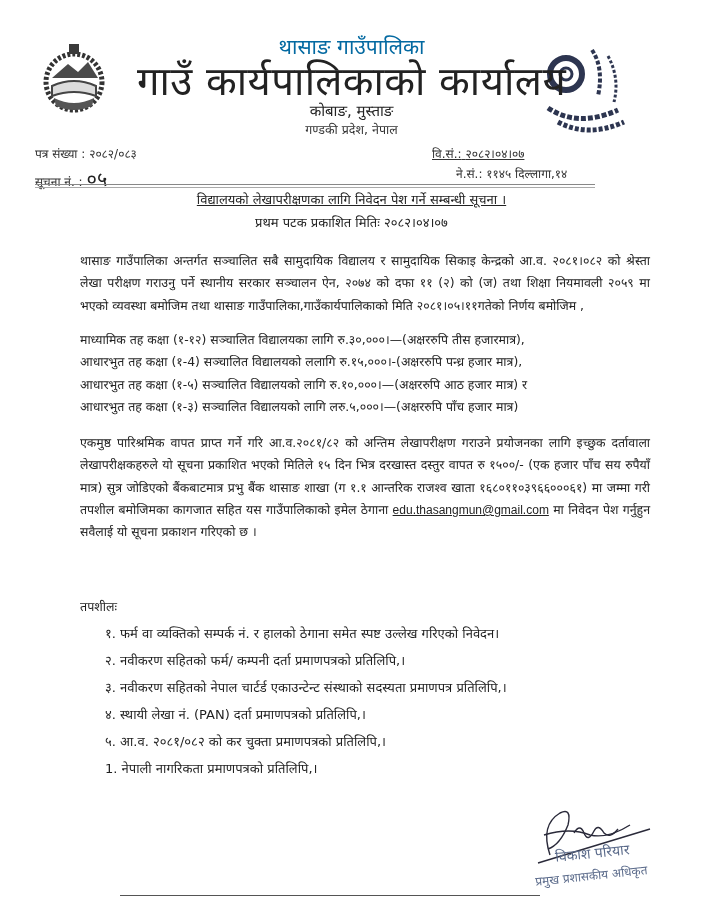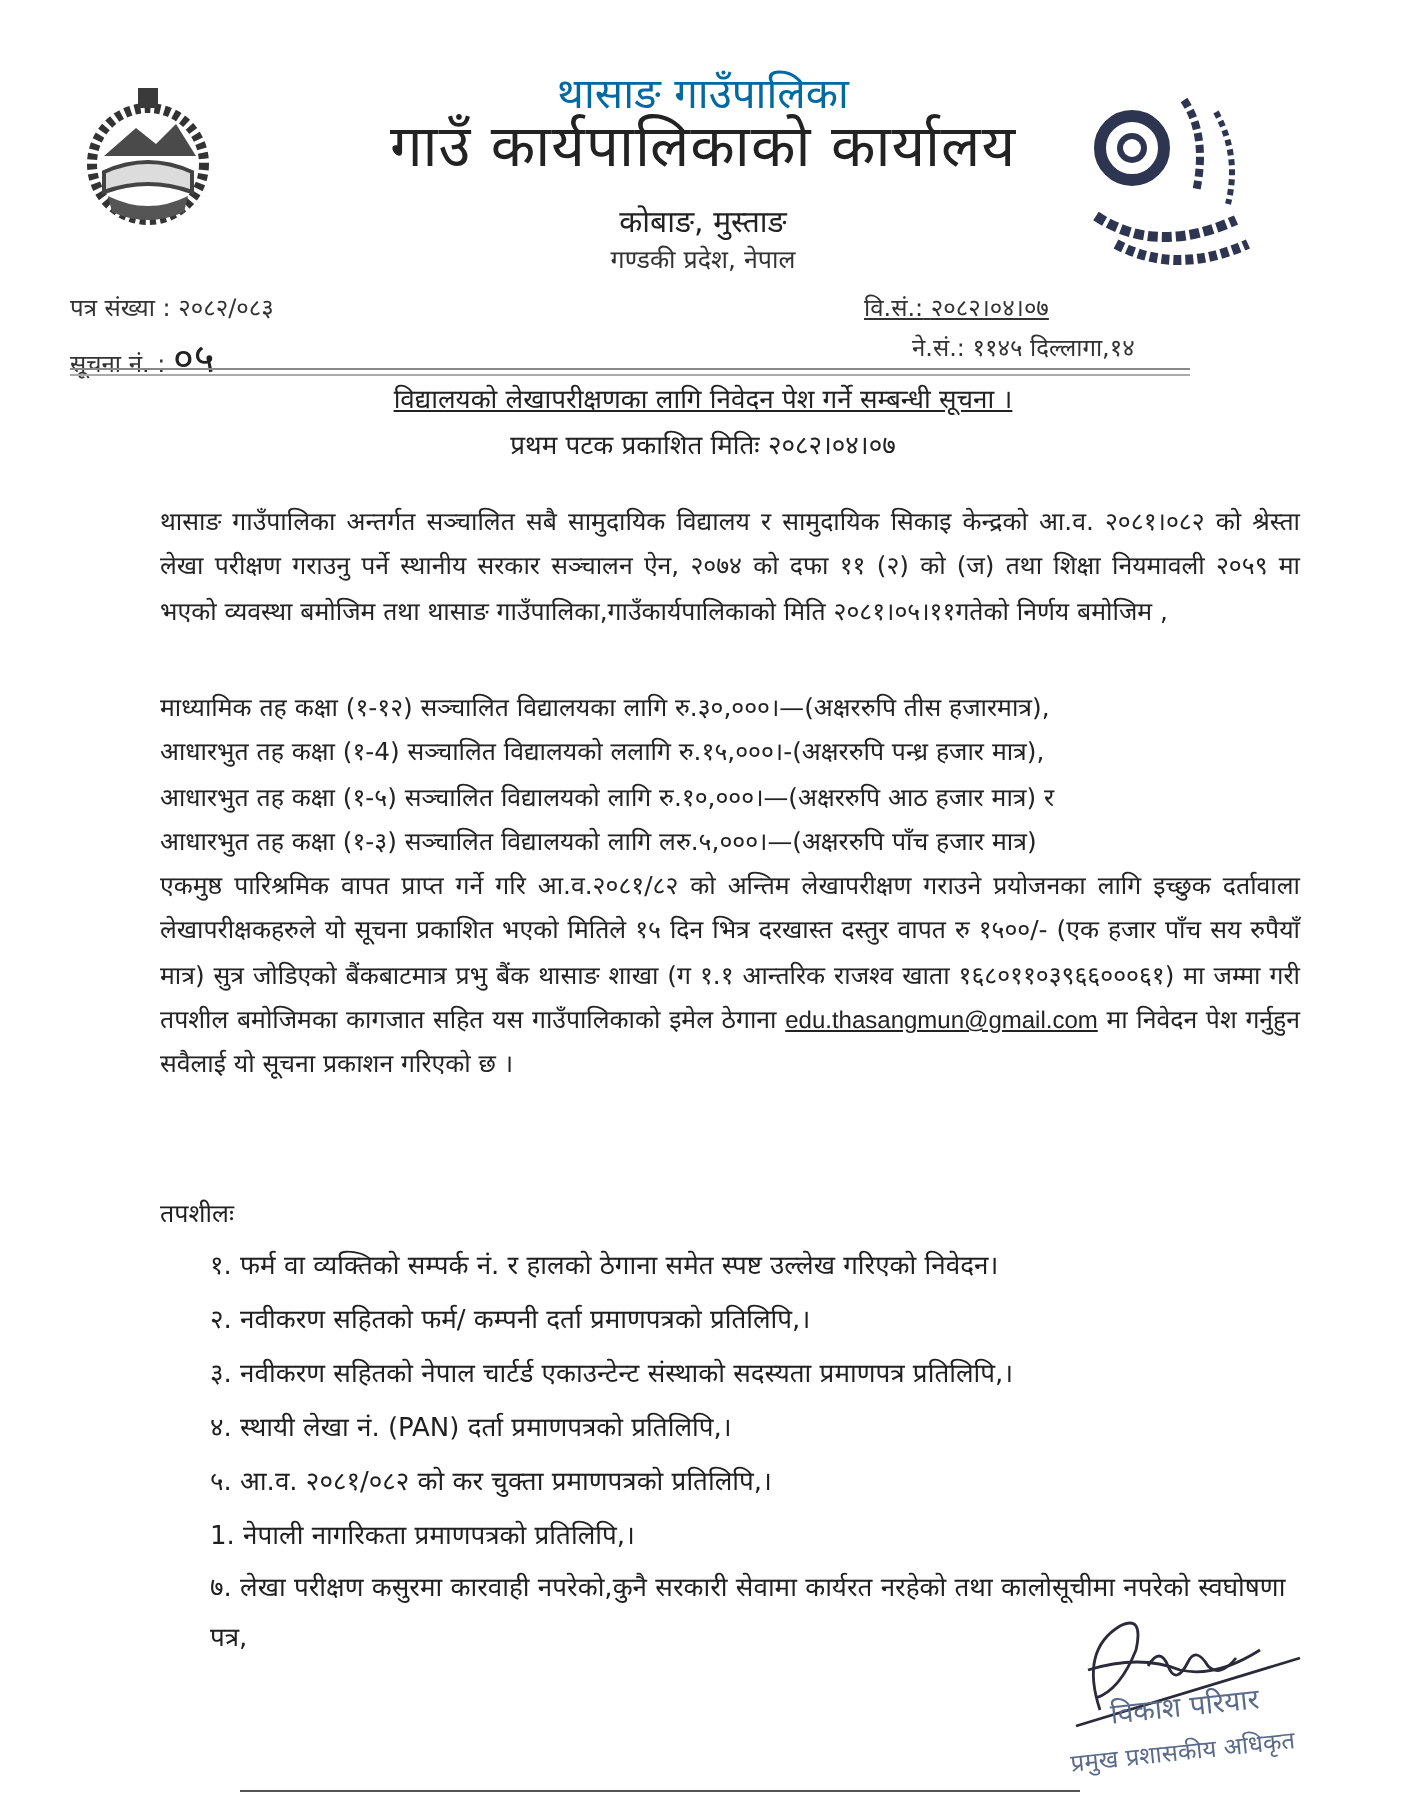--- a/index.html
+++ b/index.html
@@ -3,37 +3,37 @@
 <meta charset="utf-8">
 <style>
   html, body { margin: 0; padding: 0; background: #ffffff; }
   body {
     width: 703px; height: 910px; position: relative; overflow: hidden;
     font-family: "DejaVu Sans", sans-serif; color: #1f1f1f;
   }
   .abs { position: absolute; }
   .center { text-align: center; left: 0; width: 703px; }
   #muni-name { top: 32px; font-size: 21px; color: #0369a1; }
-  #office-name { top: 52px; font-size: 29px; color: #222; letter-spacing: 0.5px; }
+  #office-name { top: 52px; font-size: 40px; color: #222; letter-spacing: 0.5px; }
   #address { top: 100px; font-size: 15px; color: #222; }
   #province { top: 121px; font-size: 12.5px; color: #333; }
   .meta { font-size: 12px; color: #333; }
   #ref-no { top: 145px; left: 35px; }
   #notice-no { top: 165px; left: 35px; }
   #notice-no .num { font-size: 20px; font-family: "DejaVu Sans Mono", monospace; color: #222; }
   #date-bs { top: 145px; left: 432px; text-decoration: underline; }
   #date-ns { top: 165px; left: 456px; }
   .rule { position: absolute; left: 35px; width: 560px; border-top: 1px solid #888; }
   #rule1 { top: 184px; }
   #rule2 { top: 187px; border-top-color: #aaa; }
   #subject { top: 190px; font-size: 13px; text-decoration: underline; color: #222; }
   #pub-date { top: 213px; font-size: 13px; color: #222; }
   .para { position: absolute; left: 80px; width: 570px; font-size: 12.4px; line-height: 22.3px; color: #232323; text-align: justify; }
   #intro { top: 250px; }
-  #fees { top: 343px; line-height: 22.4px; text-align: left; }
+  #fees { top: 329px; line-height: 22.4px; text-align: left; }
   #fees .row { white-space: nowrap; }
   #body2 { top: 432px; }
   .email { text-decoration: underline; font-family: "Liberation Sans", sans-serif; font-size: 12px; }
   #annex-label { top: 598px; left: 80px; font-size: 12.5px; }
   #annex-list { top: 620px; left: 105px; width: 560px; font-size: 13px; line-height: 27px; margin: 0; padding: 0; list-style: none; }
   #annex-list li { white-space: nowrap; }
   #annex-list li.wrap { white-space: normal; line-height: 25px; }
   .sig-box { position: absolute; left: 520px; top: 805px; width: 160px; height: 90px; }
   .sig-name { position: absolute; left: 35px; top: 38px; font-size: 14px; color: #5a6a8a; transform: rotate(-6deg); }
   .sig-title { position: absolute; left: 15px; top: 62px; font-size: 12px; color: #5a6a8a; transform: rotate(-6deg); white-space: nowrap; }
@@ -105,21 +105,20 @@
 <div class="para" id="body2"><span>एकमुष्ठ पारिश्रमिक वापत प्राप्त गर्ने गरि आ.व.२०८१/८२ को अन्तिम लेखापरीक्षण गराउने प्रयोजनका लागि इच्छुक दर्तावाला लेखापरीक्षकहरुले यो सूचना प्रकाशित भएको मितिले १५ दिन भित्र दरखास्त दस्तुर वापत रु १५००/- (एक हजार पाँच सय रुपैयाँ मात्र) सुत्र जोडिएको बैंकबाटमात्र प्रभु बैंक थासाङ शाखा (ग १.१ आन्तरिक राजश्व खाता १६८०११०३९६६०००६१) मा जम्मा गरी तपशील बमोजिमका कागजात सहित यस गाउँपालिकाको इमेल ठेगाना </span><span class="email">edu.thasangmun@gmail.com</span><span> मा निवेदन पेश गर्नुहुन सवैलाई यो सूचना प्रकाशन गरिएको छ ।</span></div>
 
 <div class="abs" id="annex-label">तपशीलः</div>
 <ul class="abs" id="annex-list">
   <li>१. फर्म वा व्यक्तिको सम्पर्क नं. र हालको ठेगाना समेत स्पष्ट उल्लेख गरिएको  निवेदन।</li>
   <li>२. नवीकरण सहितको फर्म/ कम्पनी दर्ता प्रमाणपत्रको प्रतिलिपि,।</li>
   <li>३. नवीकरण सहितको नेपाल चार्टर्ड एकाउन्टेन्ट संस्थाको सदस्यता प्रमाणपत्र प्रतिलिपि,।</li>
   <li>४. स्थायी लेखा नं. (PAN) दर्ता प्रमाणपत्रको प्रतिलिपि,।</li>
   <li>५. आ.व. २०८१/०८२ को कर चुक्ता प्रमाणपत्रको प्रतिलिपि,।</li>
   <li>1. नेपाली नागरिकता प्रमाणपत्रको प्रतिलिपि,।</li>
-  <li class="wrap">७. लेखा परीक्षण कसुरमा कारवाही नपरेको,कुनै सरकारी सेवामा कार्यरत नरहेको तथा कालोसूचीमा नपरेको स्वघोषणा पत्र,</li>
 </ul>
 
 <div class="sig-box">
   <svg width="130" height="60" style="position:absolute;left:10px;top:0" viewBox="0 0 130 60">
     <g fill="none" stroke="#2a2a3a" stroke-width="1.4">
       <path d="M20 50 Q10 20 30 8 Q42 2 38 20 Q30 40 18 44"></path>
       <path d="M14 30 Q40 22 60 30 Q78 34 100 20"></path>
       <path d="M44 28 q6 -10 10 0 q4 10 10 -2 q4 -8 10 2 q6 6 14 -4"></path>
       <path d="M8 58 L120 24"></path>
     </g>

